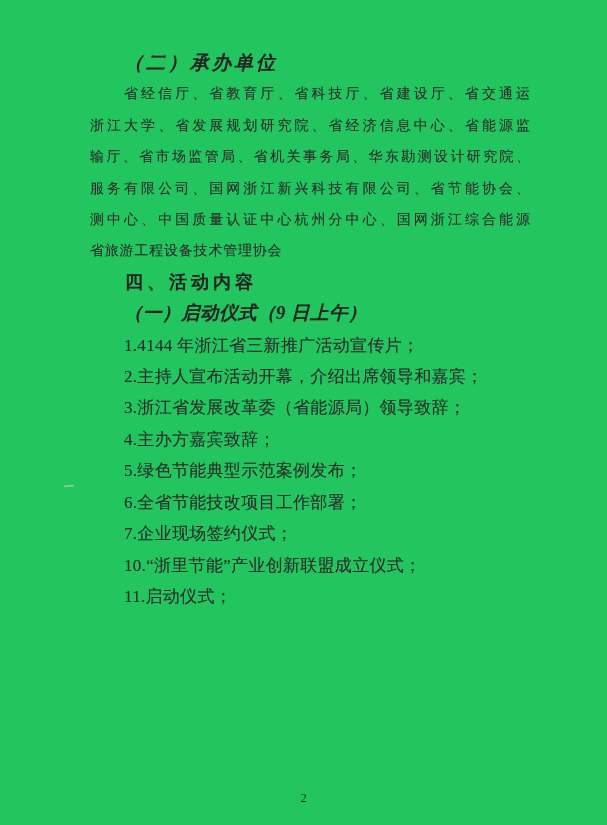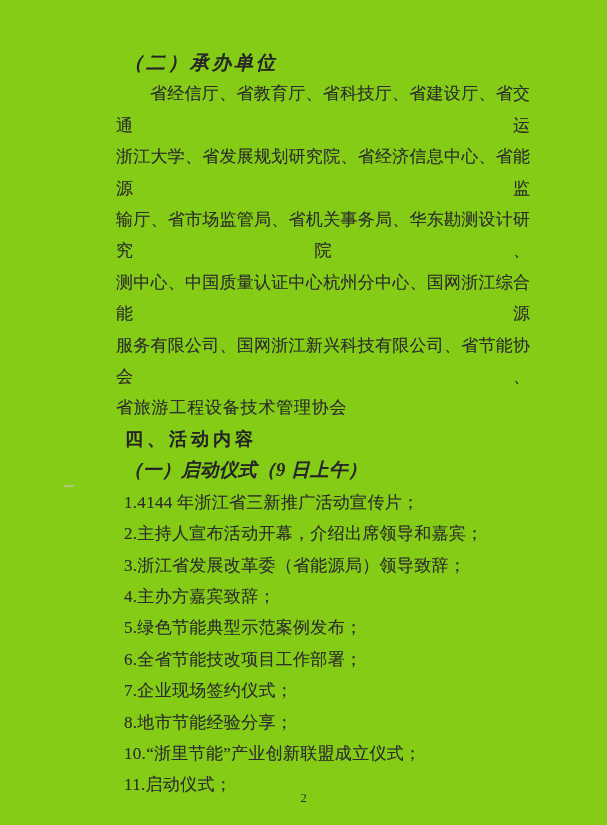--- a/index.html
+++ b/index.html
@@ -4,21 +4,21 @@
 <style>
   html, body {
     margin: 0;
     padding: 0;
     background: #ffffff;
   }
   .page {
     position: relative;
     width: 607px;
     height: 825px;
-    background: #84cc16;
+    background: #22c55e;
     overflow: hidden;
     font-family: "Liberation Serif", serif;
     color: #2d2d2d;
   }
   .content {
     position: absolute;
     left: 90px;
     top: 47px;
     width: 440px;
     text-shadow: 0 0 0.5px rgba(40,40,40,0.35);
@@ -44,26 +44,25 @@
     font-size: 18px;
     line-height: 31.4px;
     font-weight: 700;
     letter-spacing: 4px;
     text-indent: 35px;
     white-space: nowrap;
     color: #242424;
   }
   
   .p-line {
-    font-size: 17px;
+    font-size: 14px;
     line-height: 31.4px;
     text-align: justify;
     text-align-last: justify;
     color: #2d2d2d;
-    margin-left: 26px;
   }
   .p-line.first {
     text-indent: 34px;
   }
   .p-line.last {
     text-align: right;
     text-align-last: left;
     letter-spacing: 0.8px;
   }
   
@@ -102,38 +101,37 @@
 
 <div class="page">
   <div class="content">
 
     <div class="h-kaiti">（二）承办单位</div>
 
     <div>
       <div class="p-line first">省经信厅、省教育厅、省科技厅、省建设厅、省交通运</div>
       <div class="p-line">浙江大学、省发展规划研究院、省经济信息中心、省能源监</div>
       <div class="p-line">输厅、省市场监管局、省机关事务局、华东勘测设计研究院、</div>
+      <div class="p-line">服务有限公司、国网浙江新兴科技有限公司、省节能协会、</div>
       <div class="p-line">测中心、中国质量认证中心杭州分中心、国网浙江综合能源</div>
-      <div class="p-line">服务有限公司、国网浙江新兴科技有限公司、省节能协会、</div>
       <div class="p-line last">省旅游工程设备技术管理协会</div>
     </div>
 
     <div class="h-hei">四、活动内容</div>
 
     <div class="h-kaiti launch">（一）启动仪式（9 日上午）</div>
 
     <div>
       <div class="agenda-item">1.4144 年浙江省三新推广活动宣传片；</div>
       <div class="agenda-item">2.主持人宣布活动开幕，介绍出席领导和嘉宾；</div>
       <div class="agenda-item">3.浙江省发展改革委（省能源局）领导致辞；</div>
       <div class="agenda-item">4.主办方嘉宾致辞；</div>
       <div class="agenda-item">5.绿色节能典型示范案例发布；</div>
       <div class="agenda-item">6.全省节能技改项目工作部署；</div>
       <div class="agenda-item">7.企业现场签约仪式；</div>
-      <div class="agenda-item">8.地市节能经验分享；</div>
       <div class="agenda-item">10.“浙里节能”产业创新联盟成立仪式；</div>
       <div class="agenda-item">11.启动仪式；</div>
 
     </div>
 
   </div>
 
   <div class="scan-artifact"></div>
 
   <div class="page-number">2</div>

